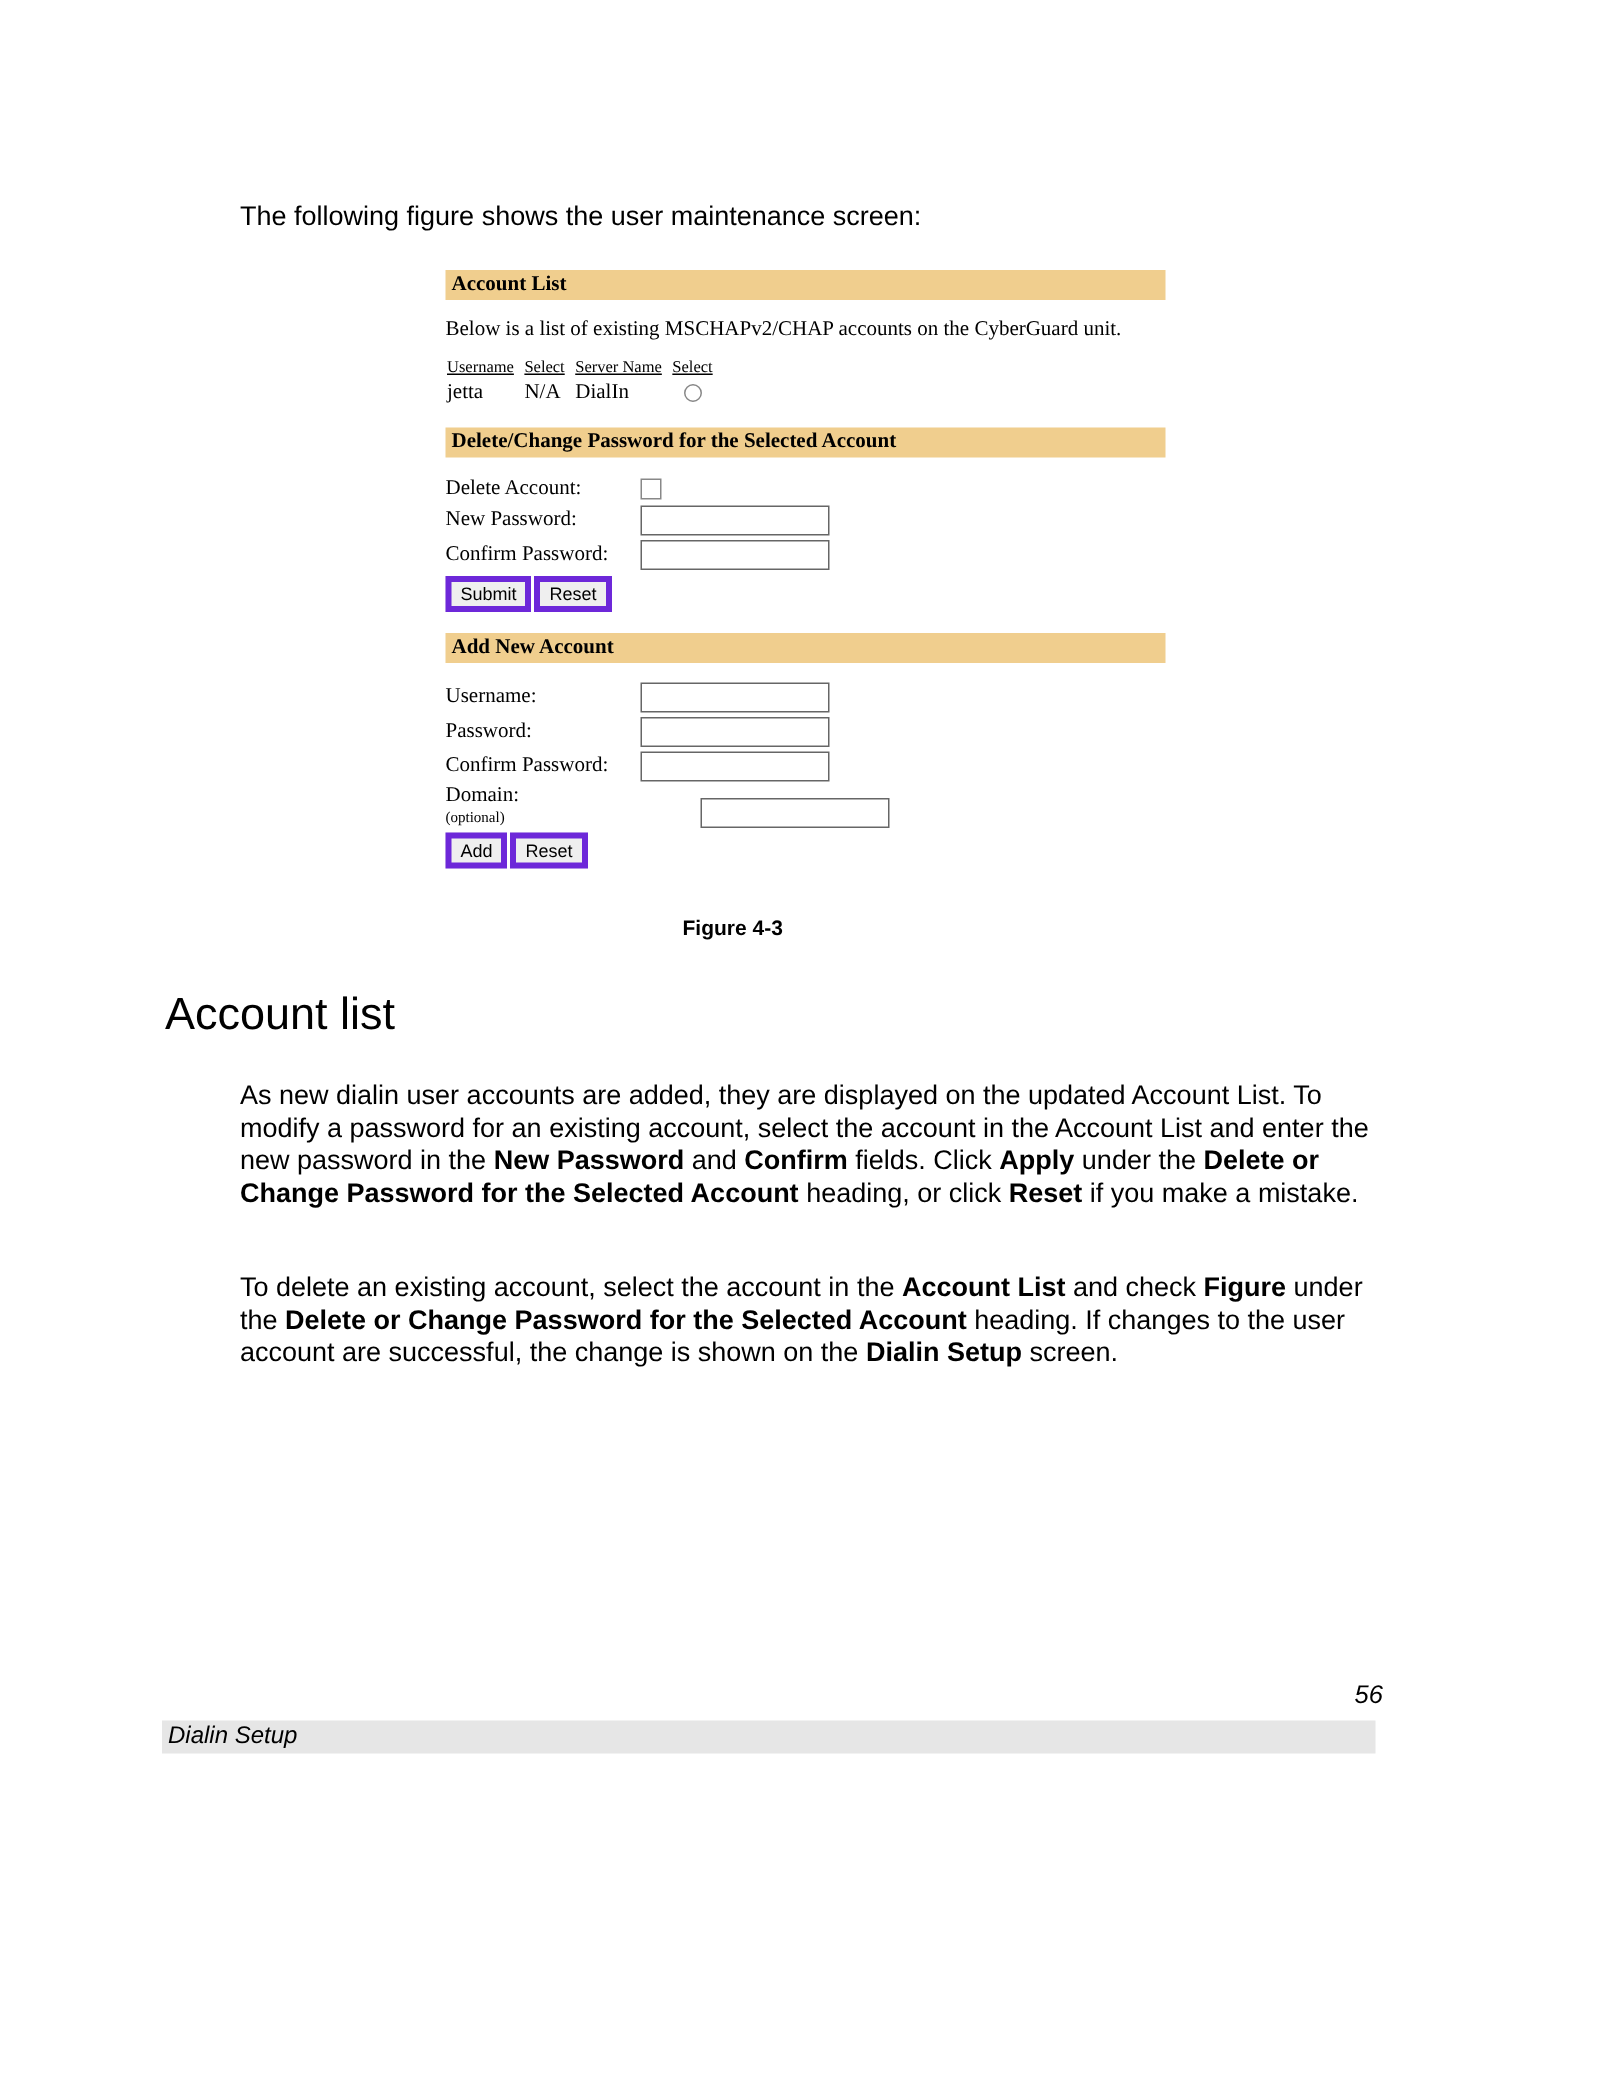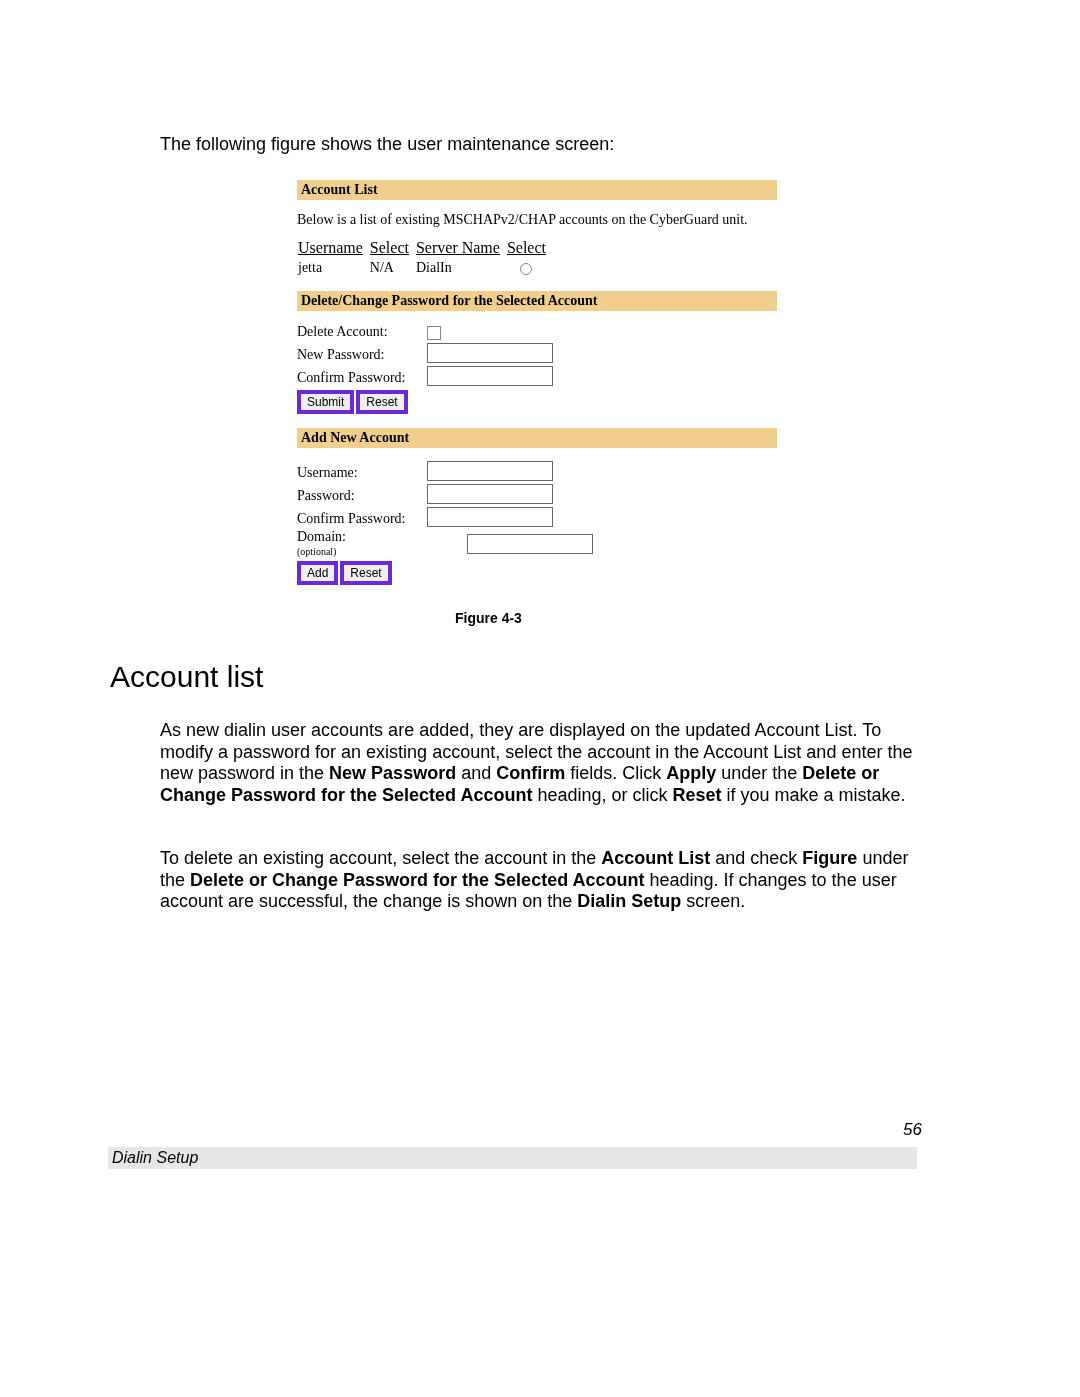--- a/index.html
+++ b/index.html
@@ -43,39 +43,39 @@
   }
   table.listhead {
     border-collapse: collapse;
   }
   table.listhead th {
     font-weight: normal;
     text-decoration: underline;
     text-align: right;
     padding-right: 6px;
     font-family: "Times New Roman", Times, serif;
-    font-size: 16px;
+    font-size: 11px;
   }
   table.listhead td {
     padding-right: 6px;
     font-family: "Times New Roman", Times, serif;
     font-size: 14px;
     padding-top: 2px;
   }
   .radio-dot {
     display: inline-block;
     width: 10px; height: 10px;
     border: 1px solid #888;
     border-radius: 50%;
     background: #fff;
     vertical-align: middle;
   }
   .formrow {
     display: flex;
-    align-items: flex-end;
+    align-items: center;
     margin: 3px 0;
   }
   .formlabel {
     width: 130px;
     font-family: "Times New Roman", Times, serif;
     font-size: 14px;
   }
   .txt {
     width: 120px;
     height: 16px;
@@ -205,21 +205,21 @@
       <input class="txt" type="text" style="">
     </div>
     <div class="formrow">
       <span class="formlabel">Password:</span>
       <input class="txt" type="text" style="">
     </div>
     <div class="formrow">
       <span class="formlabel">Confirm Password:</span>
       <input class="txt" type="text" style="">
     </div>
-    <div class="formrow" style="align-items:center;gap:40px;">
+    <div class="formrow" style="align-items:flex-end;gap:40px;">
       <span class="formlabel" style="line-height:1;">
         <span>Domain:</span><br>
         <span class="small">(optional)</span>
       </span>
       <input class="txt" type="text" style="">
     </div>
     <div style="margin-top:2px;">
       <button class="btn">Add</button><button class="btn">Reset</button>
     </div>
   </div>

